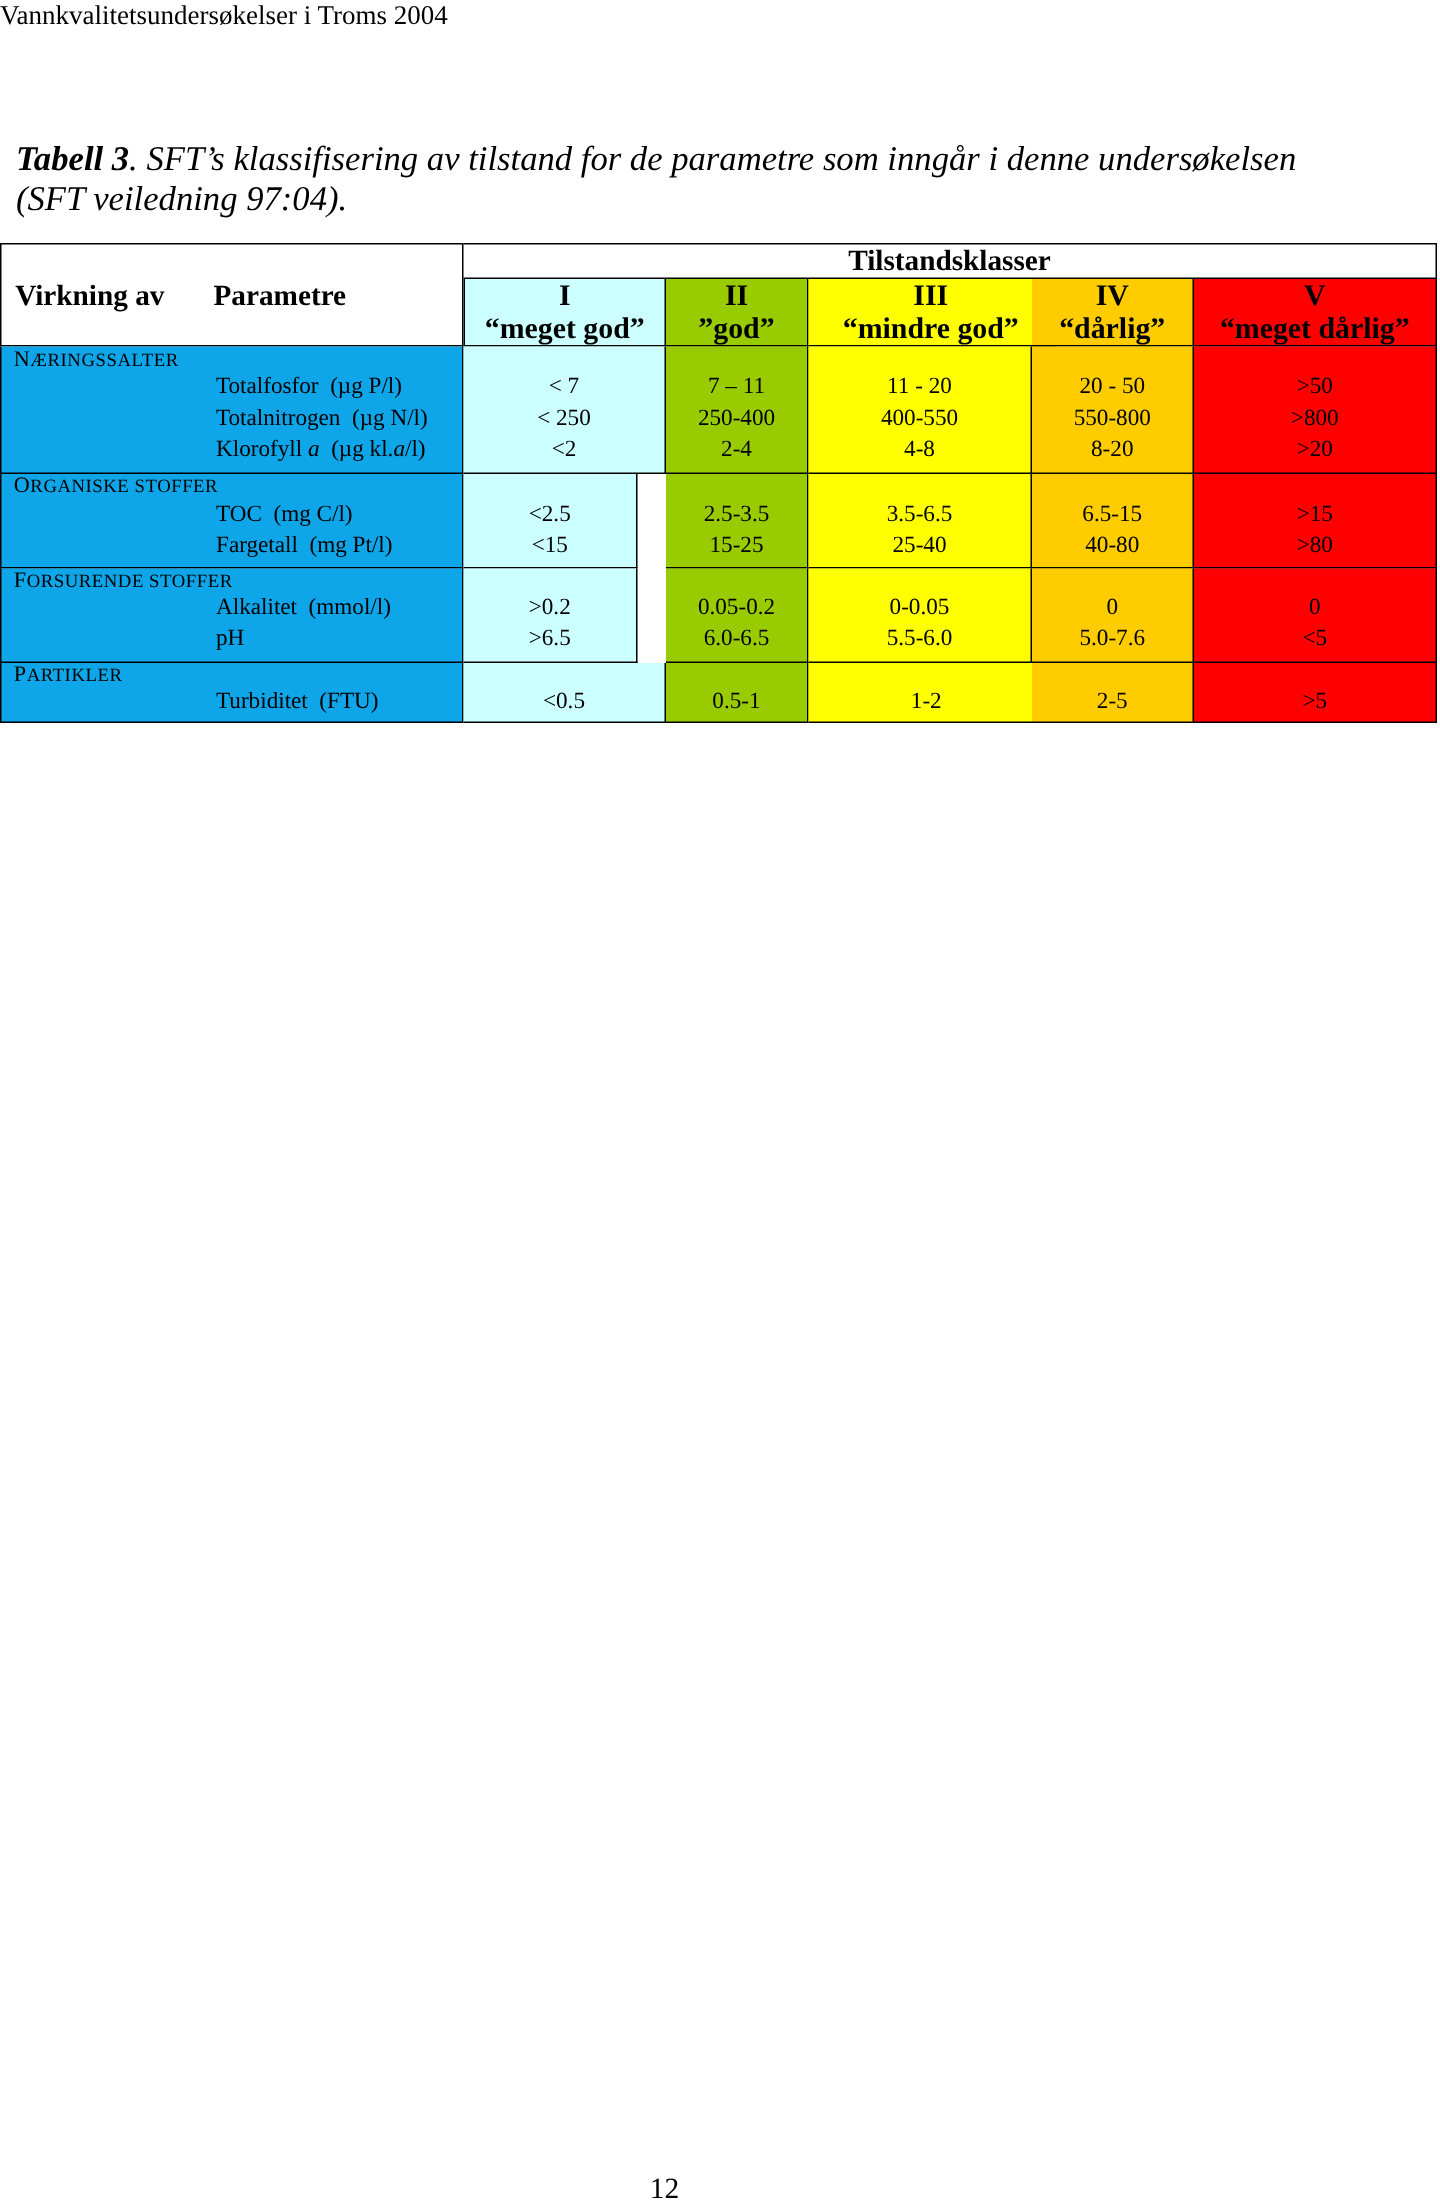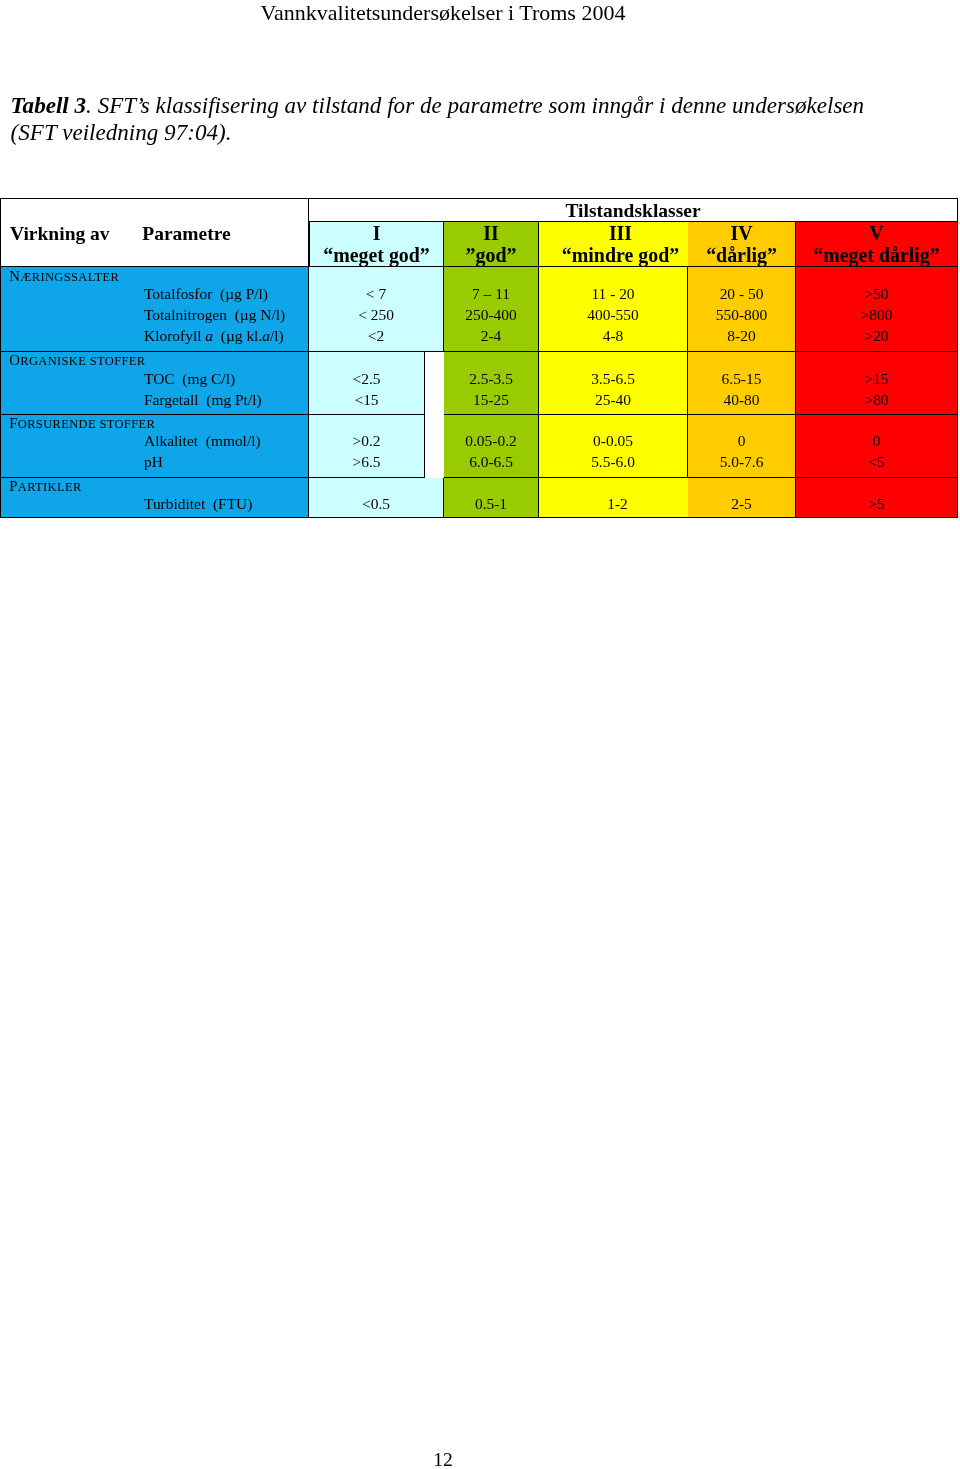--- a/index.html
+++ b/index.html
@@ -1,27 +1,27 @@
 <!DOCTYPE html>
 <html><head>
 <meta charset="utf-8">
 <title>Tabell 3</title>
 <style>
   html,body{margin:0;padding:0;background:#fff;}
   body{width:960px;height:1469px;overflow:hidden;font-family:"Liberation Serif",serif;color:#000;}
   .page{position:relative;width:960px;height:1469px;}
-  .hdr{position:absolute;top:-0.3px;left:0;width:886px;text-align:center;font-size:22px;}
+  .hdr{position:absolute;top:-0.3px;left:0;width:886px;font-size:18px;}
   .title{position:absolute;top:92.3px;left:10.6px;width:875px;font-style:italic;font-size:23.1px;line-height:26.3px;}
   .title b{font-weight:bold;font-style:italic;}
   
   .tbl{position:absolute;left:0;top:162px;width:958px;height:320px;}
   .cell{position:absolute;box-sizing:border-box;}
   .bl{border-left:1.4px solid #000;}
   .bt{border-top:1.4px solid #000;}
-  .br{border-right:1.4px solid #000;margin-top:36px;}
+  .br{border-right:1.4px solid #000;}
   .bb{border-bottom:1.4px solid #000;}
   .gray{background:#0ea5e9;}
   .c1{background:#CCFFFF;} .c2{background:#99CC00;} .c3{background:#FFFF00;}
   .c4{background:#FFCC00;} .c5{background:#FF0000;}
   .hd-big{font-weight:bold;font-size:19.5px;}
   .hd-cls{font-weight:bold;font-size:19.9px;text-align:center;line-height:21.8px;}
   .lbl-grp{position:absolute;left:8.2px;top:1px;font-size:12.5px;letter-spacing:0.35px;white-space:pre;}
   .lbl-grp::first-letter{font-size:14.8px;letter-spacing:0.35px;}
   .par{font-size:15.45px;white-space:pre;}
   .val{font-size:15.45px;text-align:center;white-space:pre;}

